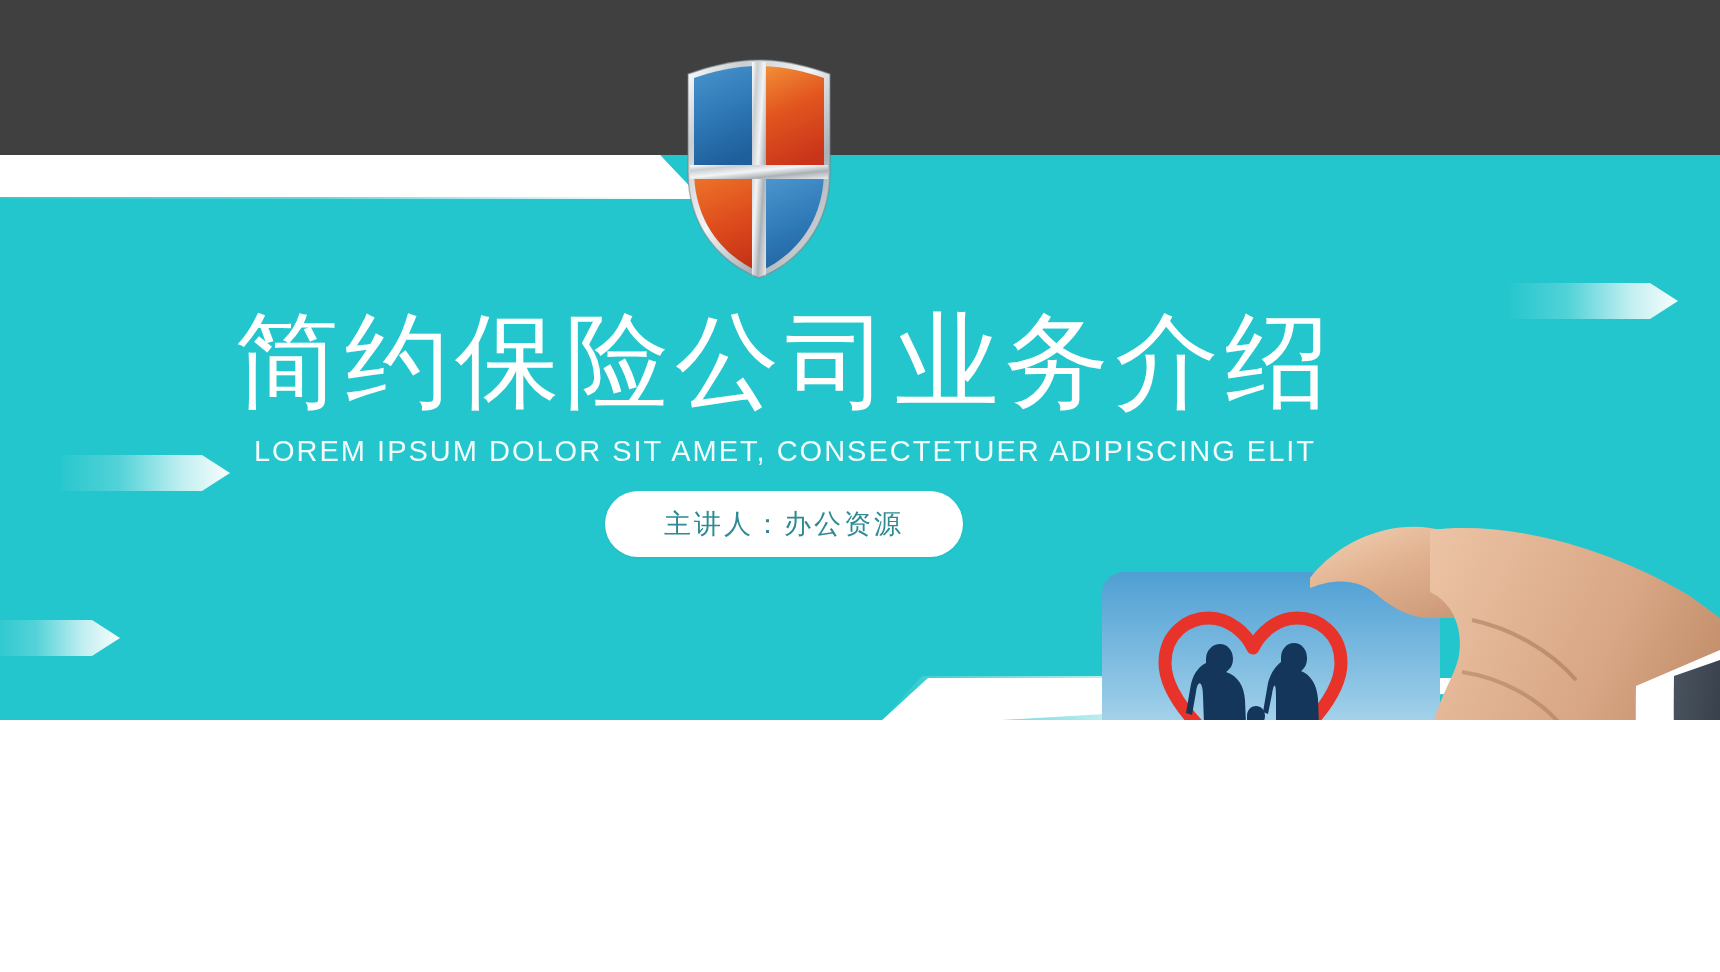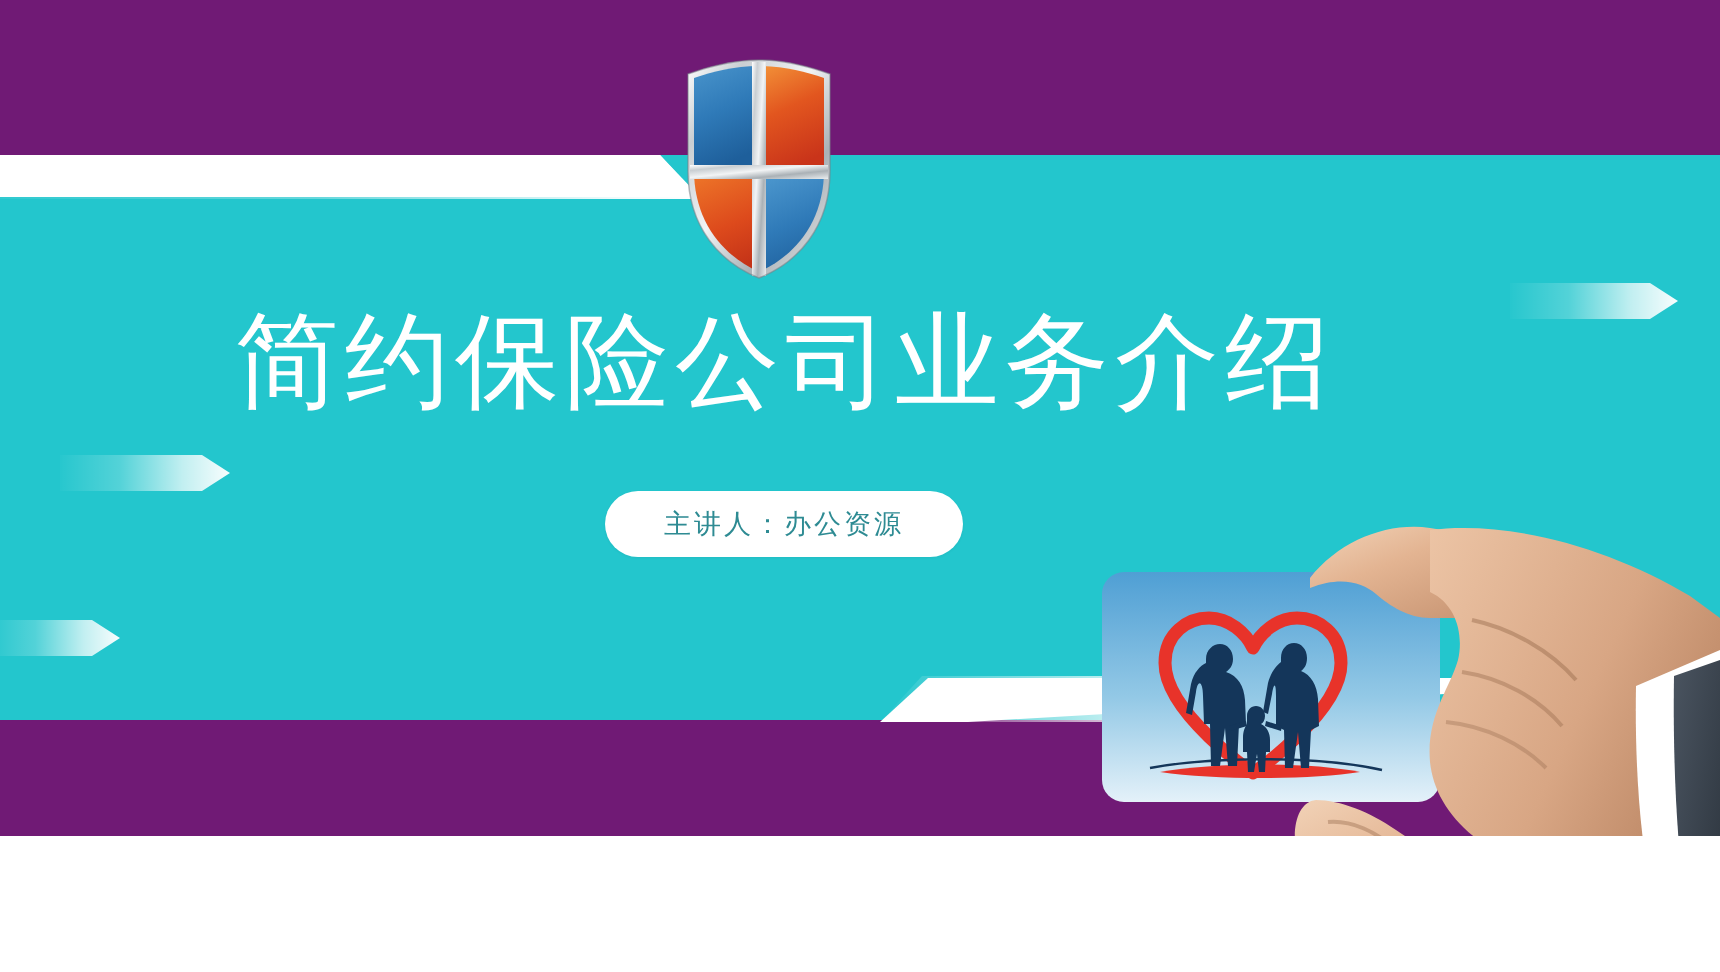--- a/index.html
+++ b/index.html
@@ -8,23 +8,23 @@
     padding: 0;
     background: #ffffff;
   }
   body {
     font-family: "Liberation Sans", "DejaVu Sans", sans-serif;
   }
 
   #slide {
     position: relative;
     width: 1720px;
-    height: 836px;
+    height: 720px;
     overflow: hidden;
-    background: #701a75;
+    background: #404040;
   }
 
   
   .teal-band {
     position: absolute;
     left: 0;
     top: 155px;
     width: 1720px;
     height: 565px;
     background: #23c6cd;
@@ -214,20 +214,21 @@
     <g>
       <rect x="68" y="4" width="14" height="214" fill="url(#rimGrad)"></rect>
       <rect x="6" y="107" width="138" height="14" fill="url(#rimGrad)"></rect>
     </g>
 
     <path d="M75 2 C 102 2, 126 9, 146 16 L 146 113 C 146 170, 113 205, 75 220 C 37 205, 4 170, 4 113 L 4 16 C 24 9, 48 2, 75 2 Z" fill="none" stroke="rgba(120,128,134,0.55)" stroke-width="1.5"></path>
   </svg>
 
   <div id="title-block">
     <h1 id="main-title">简约保险公司业务介绍</h1>
+    <p id="subtitle">LOREM IPSUM DOLOR SIT AMET, CONSECTETUER ADIPISCING ELIT</p>
   </div>
 
   <div id="speaker-pill">
     <span id="speaker-text">主讲人：办公资源</span>
   </div>
 
   <svg id="hand-card" viewBox="0 0 710 472">
     <defs>
       <linearGradient id="cardGrad" x1="0" y1="0" x2="0" y2="1">
         <stop offset="0%" stop-color="#4f9fd4"></stop>

